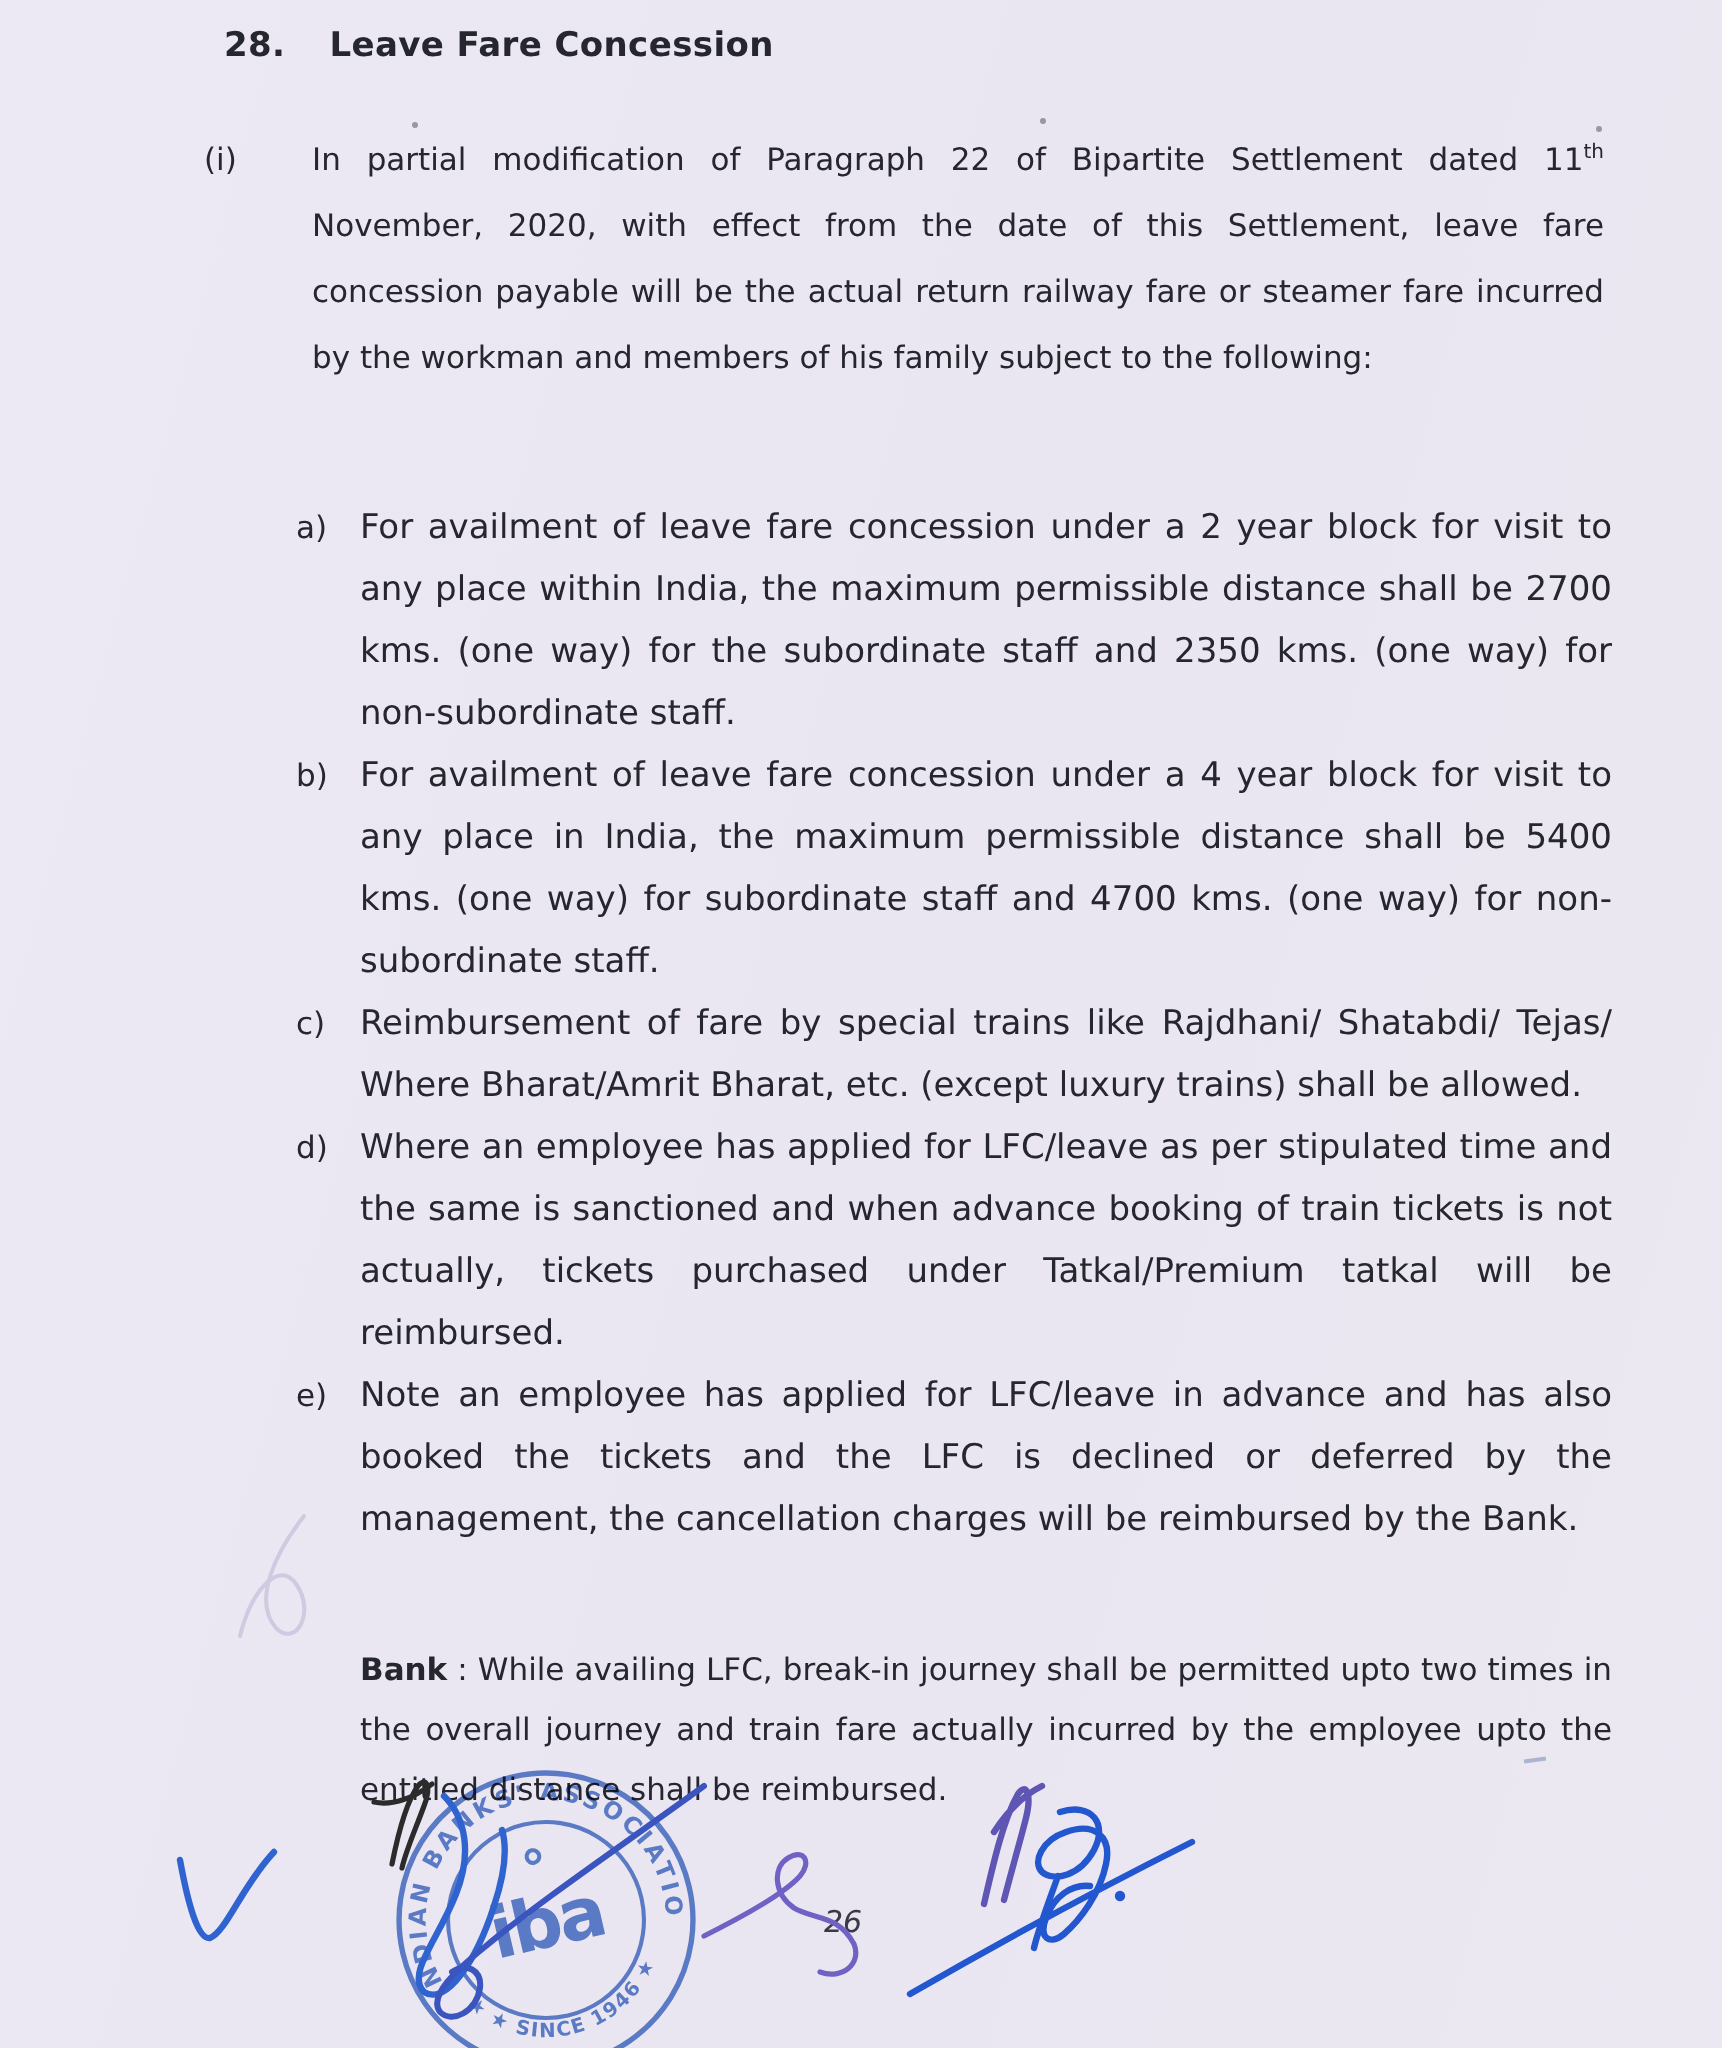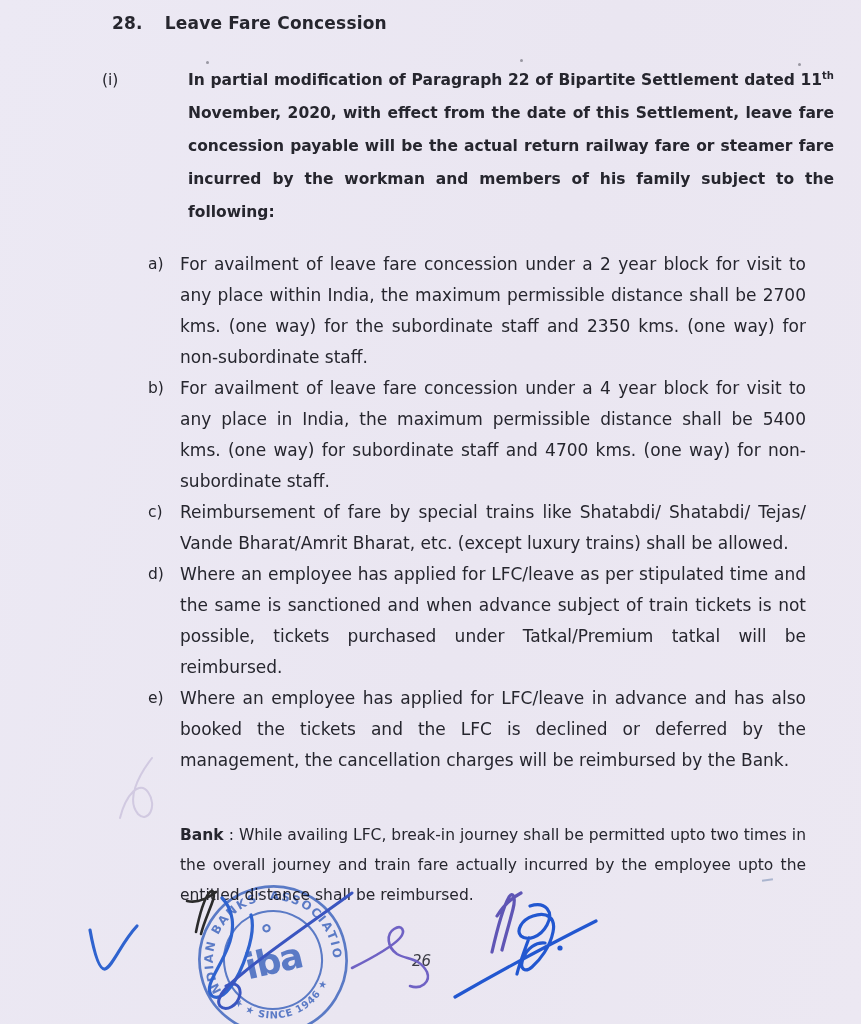--- a/index.html
+++ b/index.html
@@ -9,21 +9,21 @@
     margin:0 auto;
     background:linear-gradient(105deg,#ece9f4 0%,#eae6f1 55%,#ece8f2 100%);
     overflow:hidden;
     font-family:"DejaVu Sans",sans-serif;
     color:#26262e;
   }
   .heading{position:absolute;top:13px;left:112px;font-size:17px;font-weight:bold;letter-spacing:.2px;white-space:nowrap;text-align:right;}
   .h-num{display:inline-block;margin-right:22px;}
   .para{position:absolute;top:64px;left:102px;width:700px;}
   .p-label{position:absolute;left:0;top:0;font-size:15.5px;line-height:33px;}
-  .p-body{margin-left:86px;width:646px;text-align:justify;font-size:15.5px;line-height:33px;font-weight:bold;}
+  .p-body{margin-left:54px;width:646px;text-align:justify;font-size:15.5px;line-height:33px;}
   .p-body sup{font-size:10px;line-height:0;}
   .list{position:absolute;top:249px;left:148px;width:658px;}
   .item{display:flex;}
   .item-label{flex:none;width:32px;font-size:15.5px;line-height:31px;}
   .item-body{width:626px;text-align:justify;font-size:17px;line-height:31px;}
   .note{position:absolute;top:820px;left:180px;width:626px;text-align:justify;font-size:15.5px;line-height:30px;}
   .note-label{font-weight:bold;}
   .page-number{position:absolute;top:914px;left:412px;font-size:15px;font-style:italic;color:#3a3a44;margin-top:38px;}
   .stamp{
     position:absolute;left:194px;top:881px;width:158px;height:158px;
@@ -52,29 +52,29 @@
     <div class="item">
       <span class="item-label">a)</span>
       <div class="item-body">For availment of leave fare concession under a 2 year block for visit to any place within India, the maximum permissible distance shall be 2700 kms. (one way) for the subordinate staff and 2350 kms. (one way) for non-subordinate staff.</div>
     </div>
     <div class="item">
       <span class="item-label">b)</span>
       <div class="item-body">For availment of leave fare concession under a 4 year block for visit to any place in India, the maximum permissible distance shall be 5400 kms. (one way) for subordinate staff and 4700 kms. (one way) for non-subordinate staff.</div>
     </div>
     <div class="item">
       <span class="item-label">c)</span>
-      <div class="item-body">Reimbursement of fare by special trains like Shatabdi/ Shatabdi/ Tejas/ Vande Bharat/Amrit Bharat, etc. (except luxury trains) shall be allowed.</div>
+      <div class="item-body">Reimbursement of fare by special trains like Rajdhani/ Shatabdi/ Tejas/ Where Bharat/Amrit Bharat, etc. (except luxury trains) shall be allowed.</div>
     </div>
     <div class="item">
       <span class="item-label">d)</span>
-      <div class="item-body">Where an employee has applied for LFC/leave as per stipulated time and the same is sanctioned and when advance subject of train tickets is not possible, tickets purchased under Tatkal/Premium tatkal will be reimbursed.</div>
+      <div class="item-body">Where an employee has applied for LFC/leave as per stipulated time and the same is sanctioned and when advance booking of train tickets is not actually, tickets purchased under Tatkal/Premium tatkal will be reimbursed.</div>
     </div>
     <div class="item">
       <span class="item-label">e)</span>
-      <div class="item-body">Where an employee has applied for LFC/leave in advance and has also booked the tickets and the LFC is declined or deferred by the management, the cancellation charges will be reimbursed by the Bank.</div>
+      <div class="item-body">Note an employee has applied for LFC/leave in advance and has also booked the tickets and the LFC is declined or deferred by the management, the cancellation charges will be reimbursed by the Bank.</div>
     </div>
   </div>
 
   <div class="note"><span class="note-label">Bank</span><span> : While availing LFC, break-in journey shall be permitted upto two times in the overall journey and train fare actually incurred by the employee upto the entitled distance shall be reimbursed.</span></div>
 
   <div class="page-number">26</div>
 
   <div class="speck" style="left:206px;top:61px;"></div>
   <div class="speck" style="left:520px;top:59px;"></div>
   <div class="speck" style="left:798px;top:63px;"></div>

